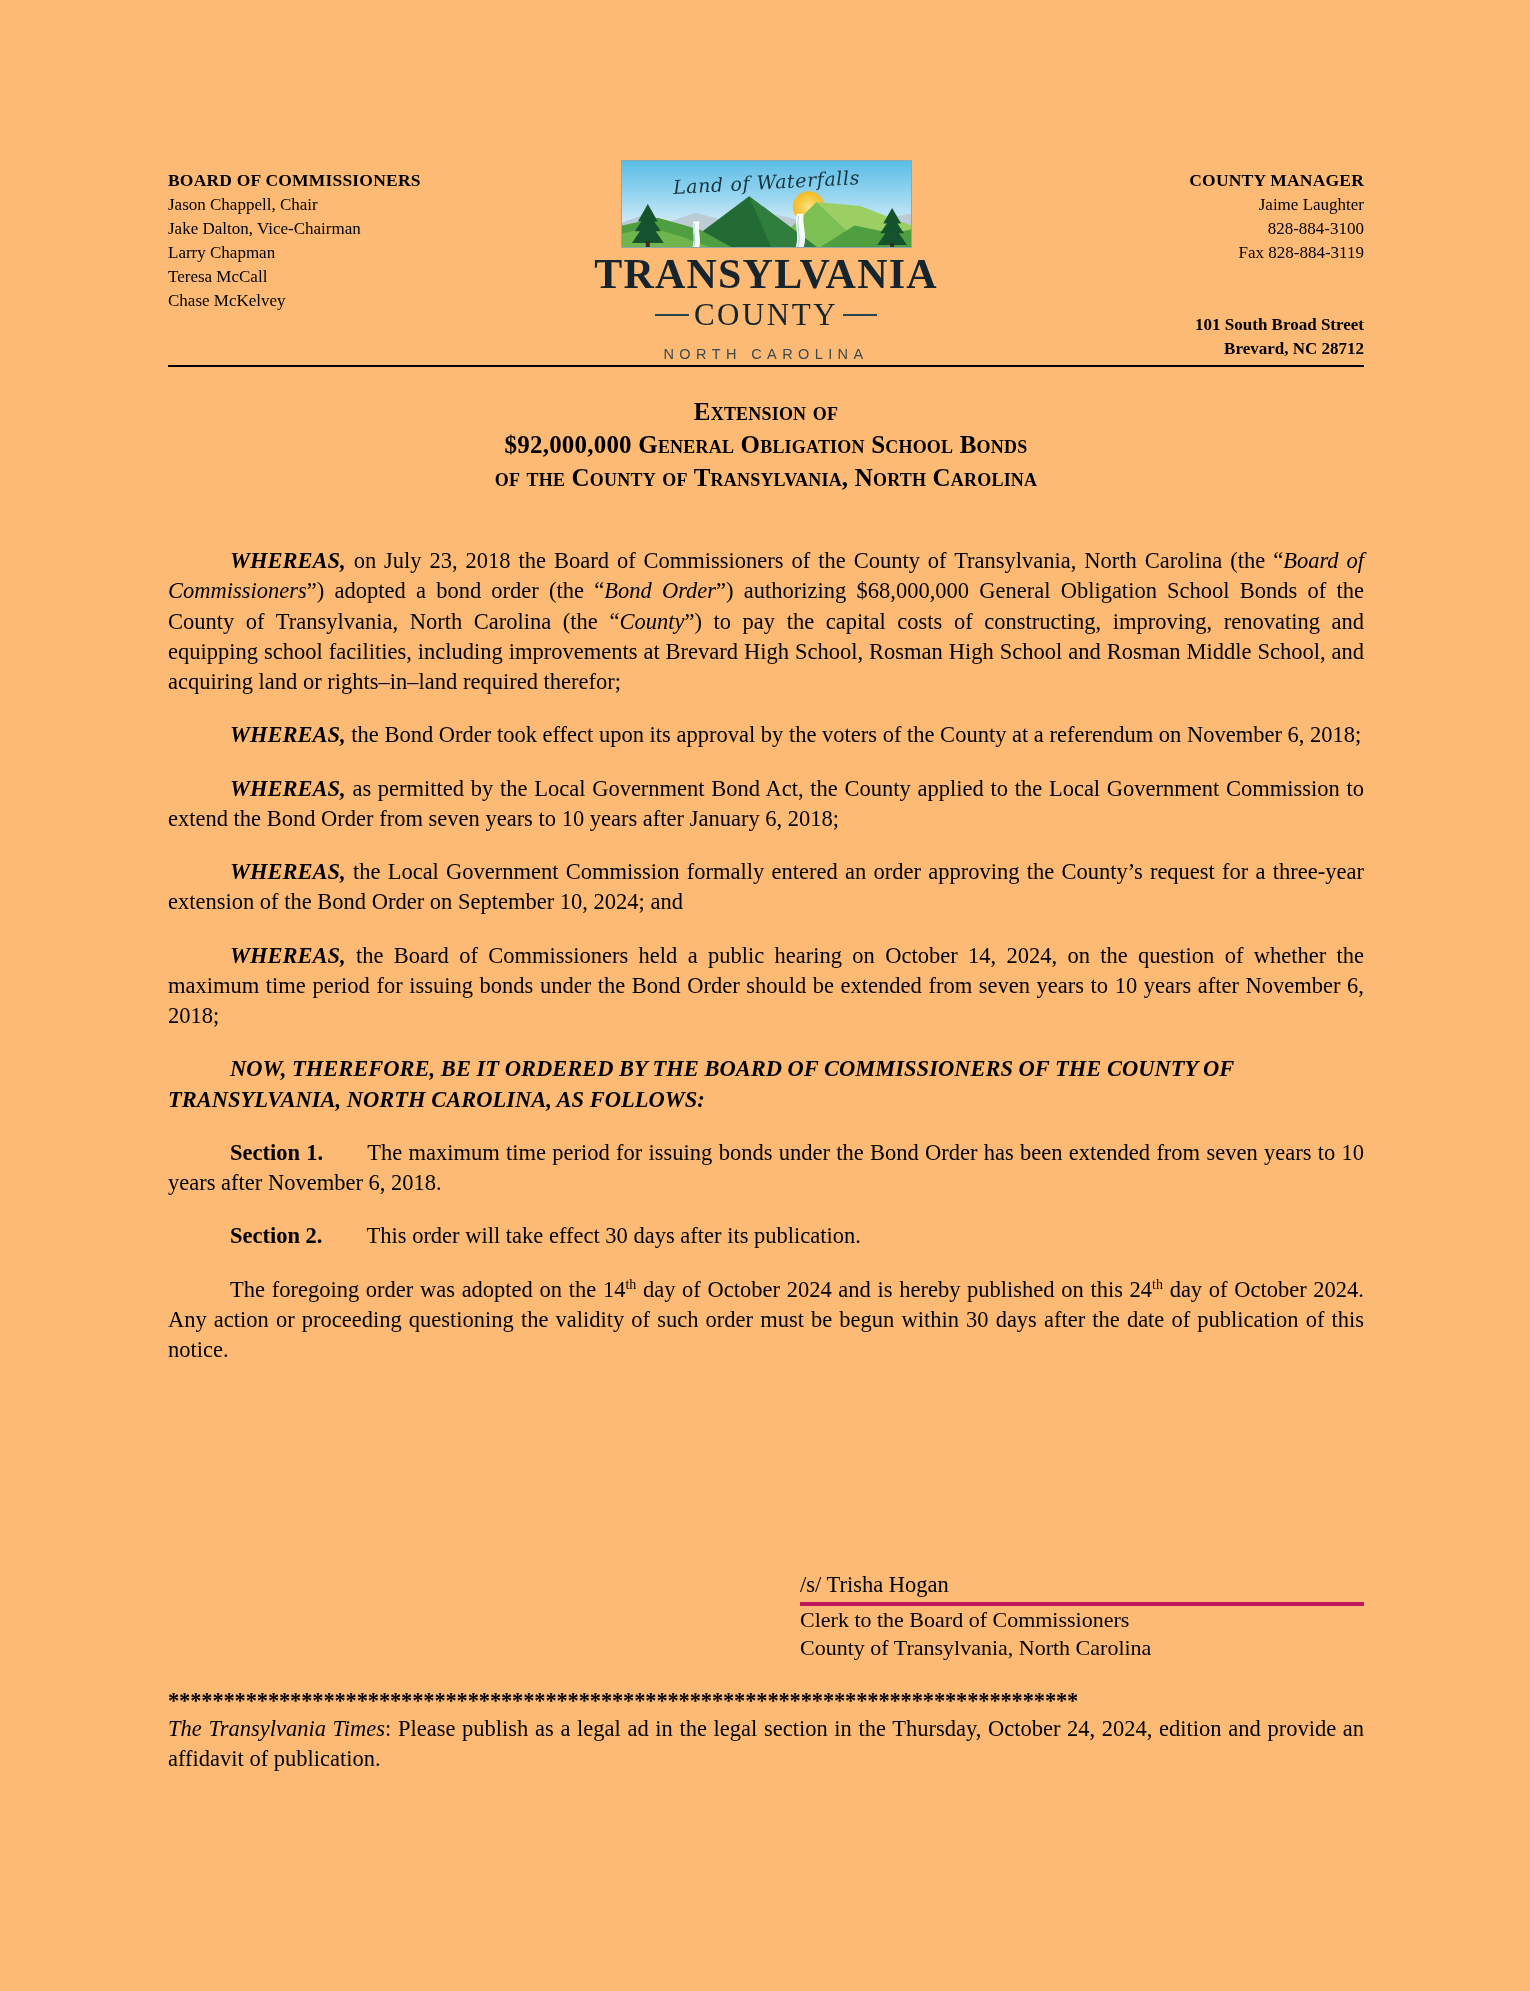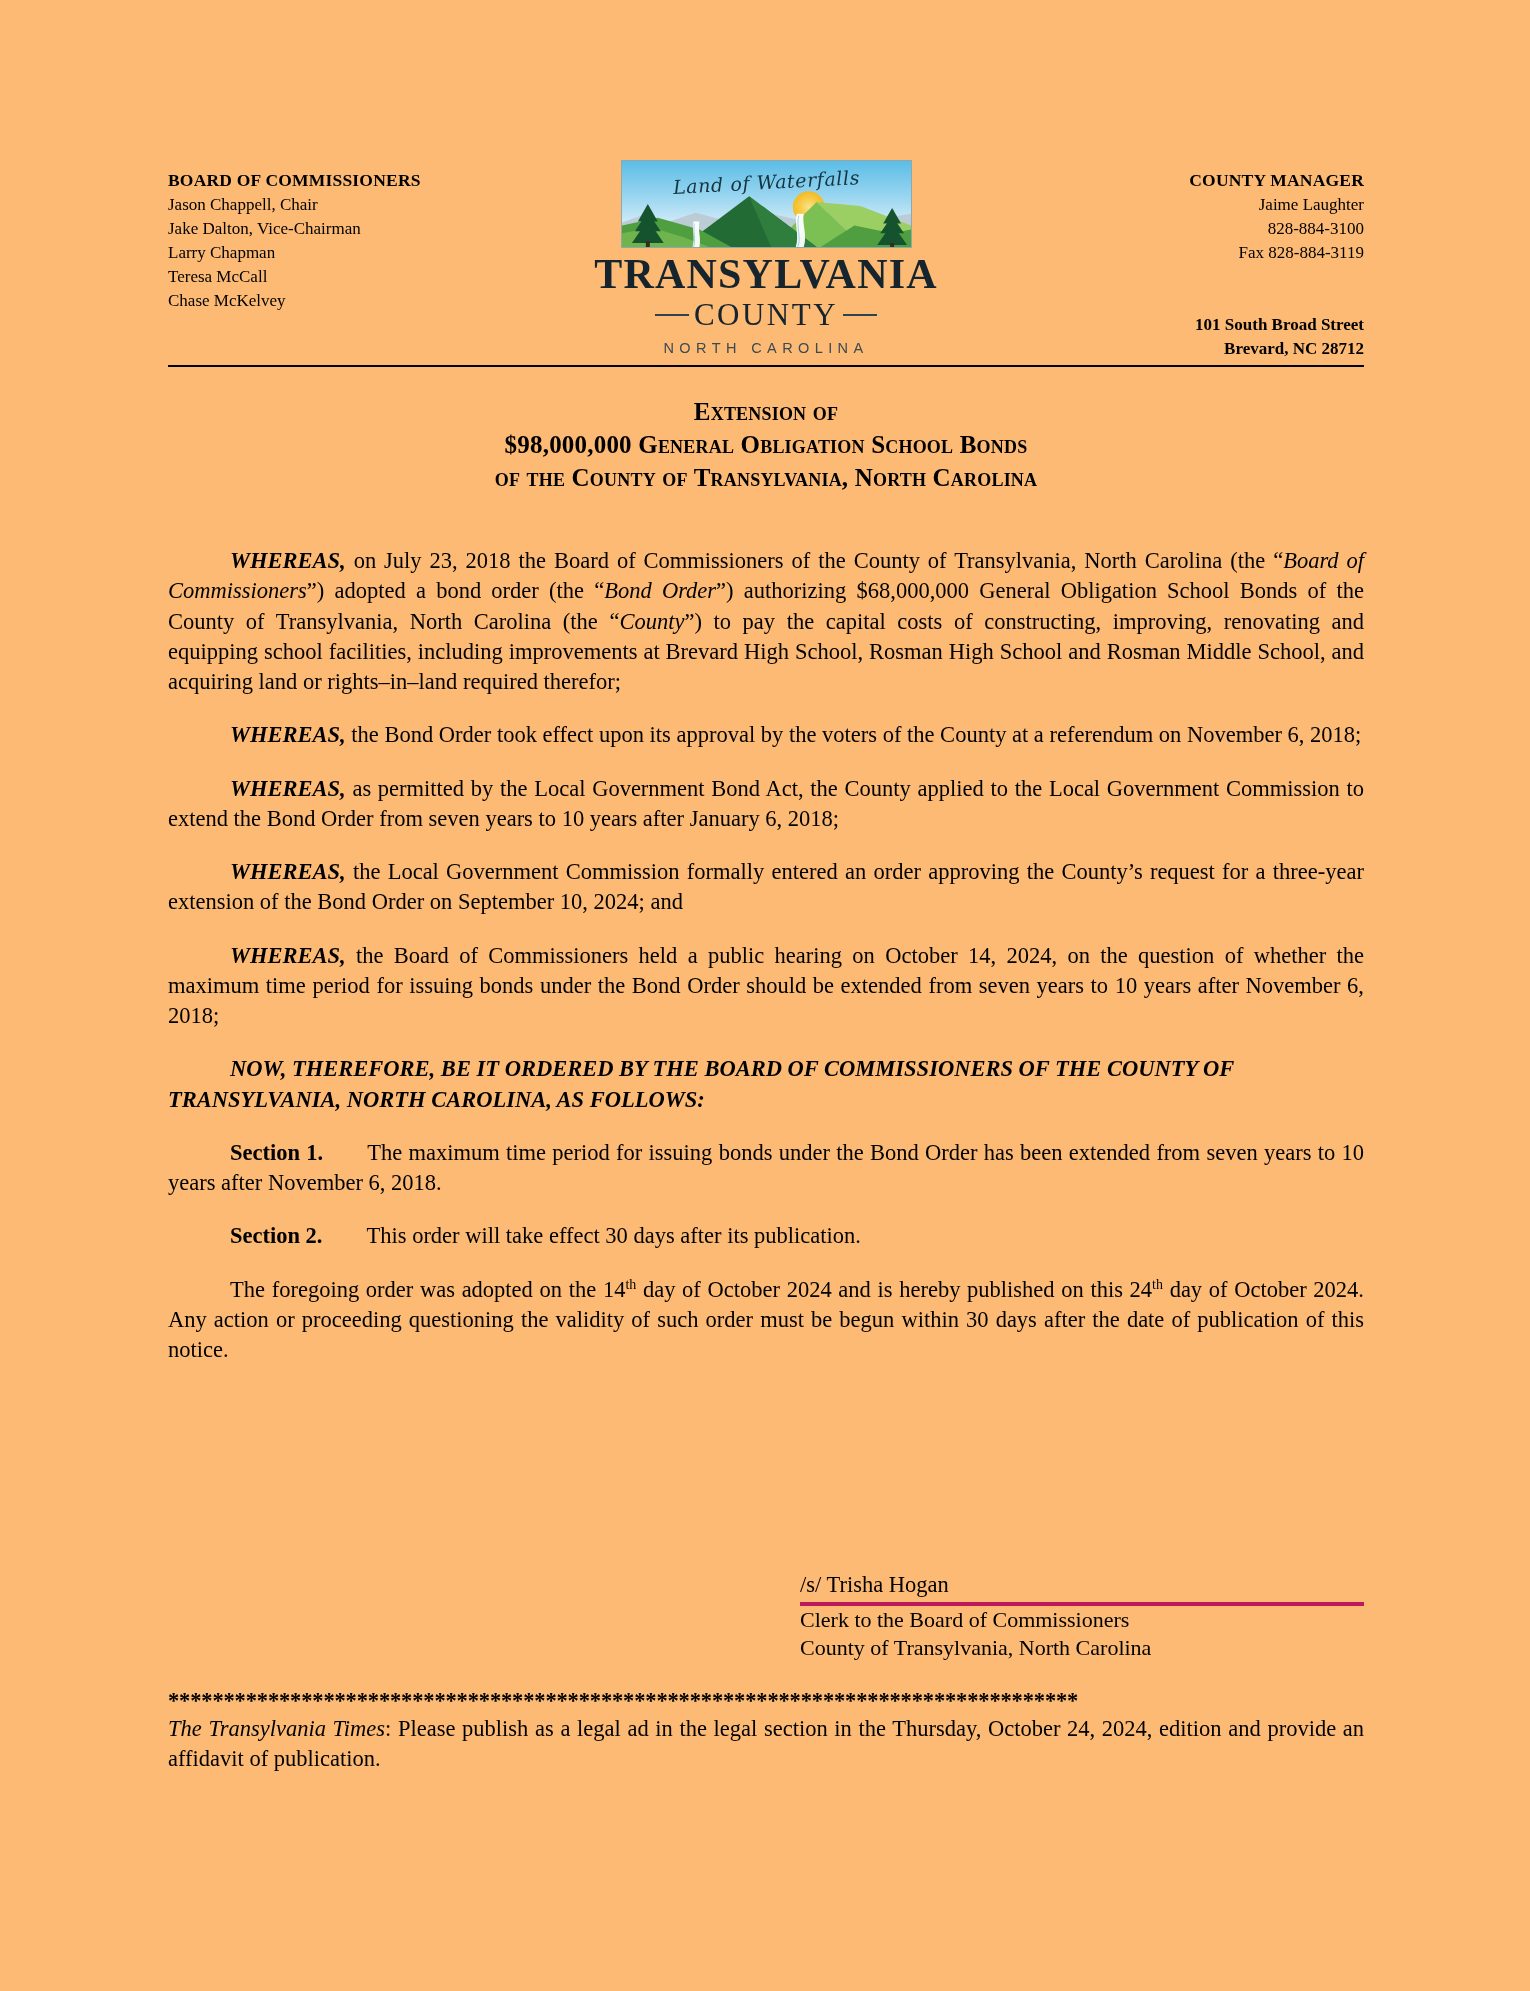--- a/index.html
+++ b/index.html
@@ -124,21 +124,21 @@
     font-size: 31px;
     letter-spacing: 2.5px;
     color: #16242e;
     padding: 0 5px;
   }
   .logo-state {
     font-family: "Liberation Sans", "DejaVu Sans", sans-serif;
     font-size: 14.5px;
     letter-spacing: 5.4px;
     color: #3a4a52;
-    margin-top: 7px;
+    margin-top: 13px;
     text-align: right;
   }
 
   .header-rule {
     position: absolute;
     left: 168px;
     top: 365px;
     width: 1196px;
     height: 2px;
     background: #000000;
@@ -319,21 +319,21 @@
         <div>101 South Broad Street</div>
         <div>Brevard, NC 28712</div>
       </div>
     </div>
   </div>
 
   <div class="header-rule"></div>
 
   <div class="title-block">
     <div>Extension of</div>
-    <div>$98,000,000 General Obligation School Bonds</div>
+    <div>$92,000,000 General Obligation School Bonds</div>
     <div>of the County of Transylvania, North Carolina</div>
   </div>
 
   <div class="body-block">
 
     <p class="para"><span class="bi">WHEREAS,</span><span> on July 23, 2018 the Board of Commissioners of the County of Transylvania, North Carolina (the </span>“<span class="it">Board of Commissioners</span>”<span>) adopted a bond order (the </span>“<span class="it">Bond Order</span>”<span>) authorizing $68,000,000 General Obligation School Bonds of the County of Transylvania, North Carolina (the </span>“<span class="it">County</span>”<span>) to pay the capital costs of constructing, improving, renovating and equipping school facilities, including improvements at Brevard High School, Rosman High School and Rosman Middle School, and acquiring land or rights–in–land required therefor;</span></p>
 
     <p class="para"><span class="bi">WHEREAS,</span><span> the Bond Order took effect upon its approval by the voters of the County at a referendum on November 6, 2018;</span></p>
 
     <p class="para"><span class="bi">WHEREAS,</span><span> as permitted by the Local Government Bond Act, the County applied to the Local Government Commission to extend the Bond Order from seven years to 10 years after January 6, 2018;</span></p>

